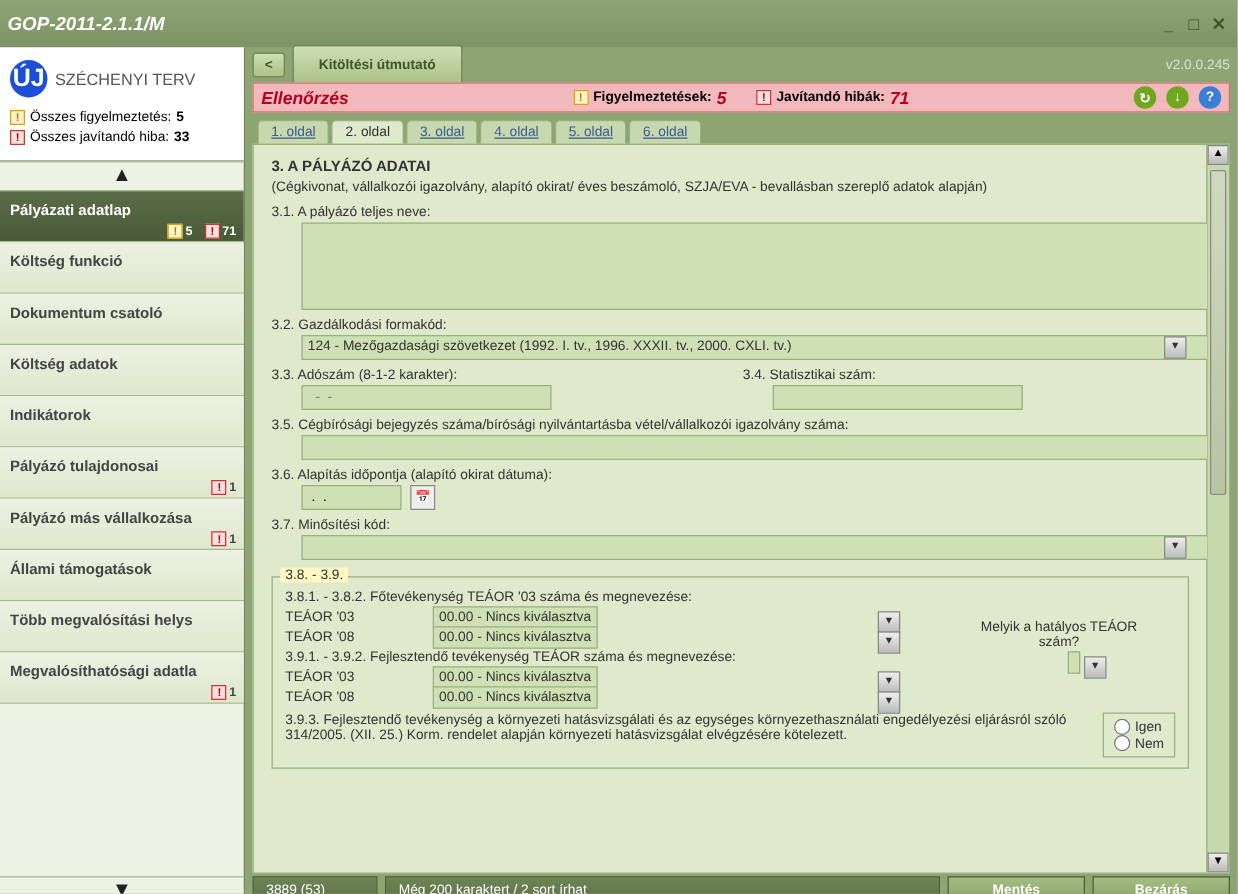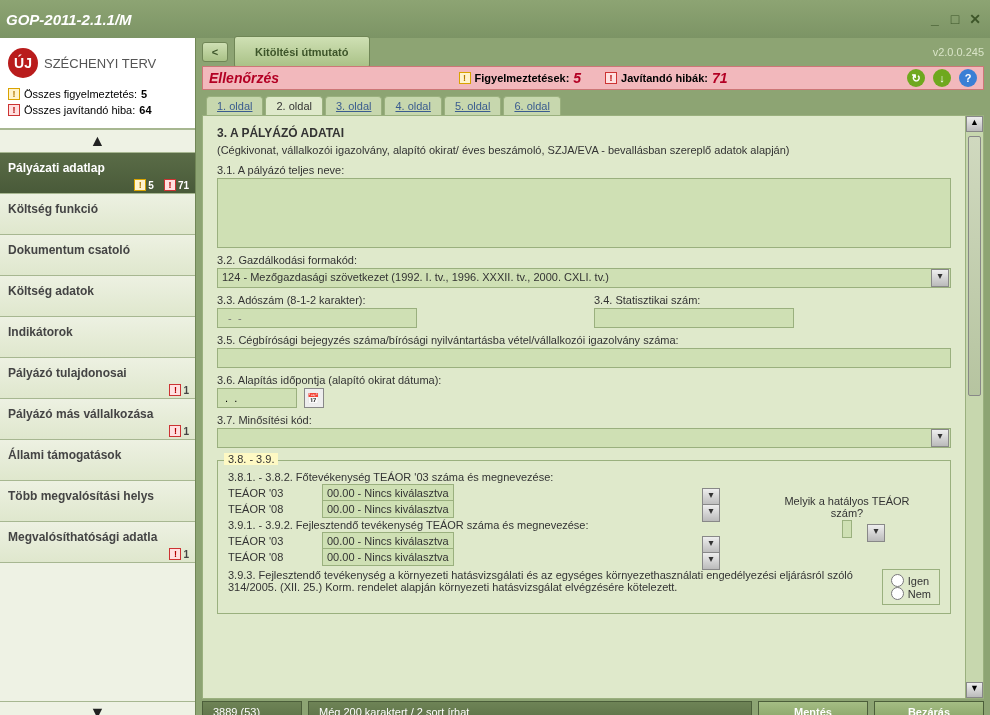--- a/index.html
+++ b/index.html
@@ -7,21 +7,21 @@
 
 .titlebar { height: 38px; background: linear-gradient(#8da473,#7c9465); display: flex; align-items: center; padding: 0 6px; color: #fff; font-weight: bold; }
 .titlebar-title { flex: 1; font-size: 15px; font-style: italic; }
 .titlebar-btn { width: 18px; height: 18px; margin-left: 2px; display: flex; align-items: center; justify-content: center; color: #3d5529; font-weight: bold; cursor: pointer; font-size: 14px; }
 
 .app { display: flex; height: 687px; }
 
 .sidebar { width: 196px; background: #eef2e4; border-right: 1px solid #708656; display: flex; flex-direction: column; }
 .logo-box { background: #fff; padding: 10px 8px; border-bottom: 1px solid #a7b791; }
 .logo { display: flex; align-items: center; gap: 6px; }
-.logo-circle { width: 30px; height: 30px; border-radius: 50%; background: #b91c1c; color: #fff; display: flex; align-items: center; justify-content: center; font-weight: bold; font-size: 14px; }
+.logo-circle { width: 30px; height: 30px; border-radius: 50%; background: #1d4ed8; color: #fff; display: flex; align-items: center; justify-content: center; font-weight: bold; font-size: 20px; }
 .logo-text { color: #555; font-size: 13px; }
 .warn-row { display: flex; align-items: center; gap: 4px; padding: 2px 0; font-size: 11px; }
 .warn-icon, .err-icon { width: 12px; height: 12px; display: inline-flex; align-items: center; justify-content: center; font-size: 9px; font-weight: bold; border: 1px solid; }
 .warn-icon { color: #b37b00; border-color: #d9a300; background: #fff3cc; }
 .err-icon { color: #b30000; border-color: #c33; background: #ffe0e0; }
 .arrow-up, .arrow-down { text-align: center; font-size: 16px; color: #222; padding: 2px 0; border-top: 1px solid #a7b791; border-bottom: 1px solid #a7b791; cursor: pointer; }
 .nav-item { padding: 8px 8px 18px 8px; border-bottom: 1px solid #a7b791; font-size: 12px; font-weight: bold; color: #444; background: linear-gradient(#edf1e2,#dfe7cd); position: relative; cursor: pointer; }
 .nav-item.active { background: linear-gradient(#5a6c47,#495a39); color: #fff; }
 .nav-badges { position: absolute; right: 6px; bottom: 2px; display: flex; gap: 10px; font-size: 10px; align-items: center; }
 .nav-badges span { display: flex; align-items: center; gap: 2px; }
@@ -43,21 +43,21 @@
 
 .tabs { display: flex; padding: 6px 10px 0 10px; gap: 2px; }
 .tab { padding: 3px 10px; background: #c7d7ae; border: 1px solid #9ab07e; border-bottom: none; border-radius: 4px 4px 0 0; color: #3a5c8f; font-size: 11px; cursor: pointer; text-decoration: underline; }
 .tab.active { background: #dfe9cb; color: #333; text-decoration: none; }
 
 .content-wrap { flex: 1; margin: 0 6px; background: #dfe9cb; border: 1px solid #9ab07e; overflow: hidden; display: flex; }
 .content { flex: 1; padding: 10px 14px; overflow-y: auto; color: #333; }
 .content h3 { font-size: 12px; margin-bottom: 4px; }
 .content .sub { font-size: 11px; margin-bottom: 8px; }
 .fld-label { margin: 6px 0 2px 0; }
-.input, .select { width: 100%; background: #cfe0b4; border: 1px solid #9ab07e; height: 20px; padding: 2px 4px; font-size: 11px; }
+.input, .select { width: 100%; background: #cfe0b4; border: 1px solid #9ab07e; height: 20px; padding: 2px 4px; font-size: 11px; margin-left: 24px; }
 .input.tall { height: 70px; }
 .select { appearance: none; position: relative; }
 .select-wrap { position: relative; display: inline-block; }
 .select-wrap::after { content: "▾"; position: absolute; right: 2px; top: 1px; width: 16px; height: 16px; background: linear-gradient(#eee,#bbb); border: 1px solid #888; text-align: center; font-size: 10px; pointer-events: none; }
 .row2 { display: flex; gap: 20px; }
 .col { flex: 1; }
 .small-input { width: 200px; }
 .date-input { width: 80px; display: inline-block; }
 .cal-btn { width: 20px; height: 20px; border: 1px solid #888; background: #eee; display: inline-flex; align-items: center; justify-content: center; vertical-align: top; margin-left: 4px; cursor: pointer; font-size: 10px; }
 
@@ -102,21 +102,21 @@
         <div class="logo-text">SZÉCHENYI TERV</div>
       </div>
       <div class="warn-row" style="margin-top:8px">
         <span class="warn-icon">!</span>
         <span>Összes figyelmeztetés:</span>
         <b>5</b>
       </div>
       <div class="warn-row">
         <span class="err-icon">!</span>
         <span>Összes javítandó hiba:</span>
-        <b>64</b>
+        <b>33</b>
       </div>
     </div>
     <div class="arrow-up">▲</div>
     <div id="nav-list">
         <div class="nav-item active">Pályázati adatlap<div class="nav-badges">
             <span><span class="warn-icon">!</span>5</span>
             <span><span class="err-icon">!</span>71</span>
           </div></div>
         <div class="nav-item">Költség funkció<div class="nav-badges"></div></div>
         <div class="nav-item">Dokumentum csatoló<div class="nav-badges"></div></div>

